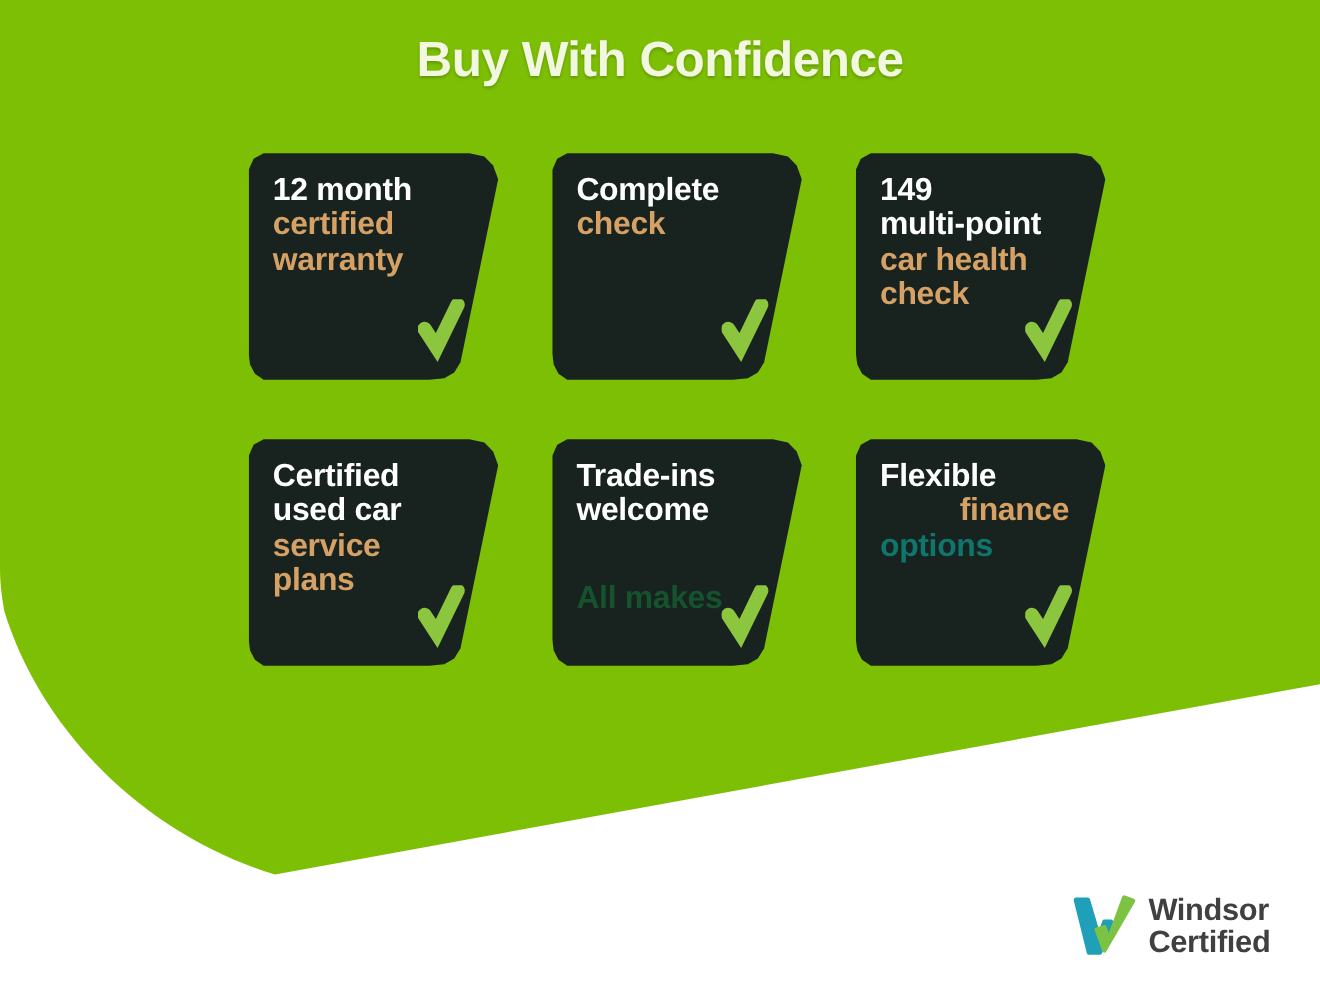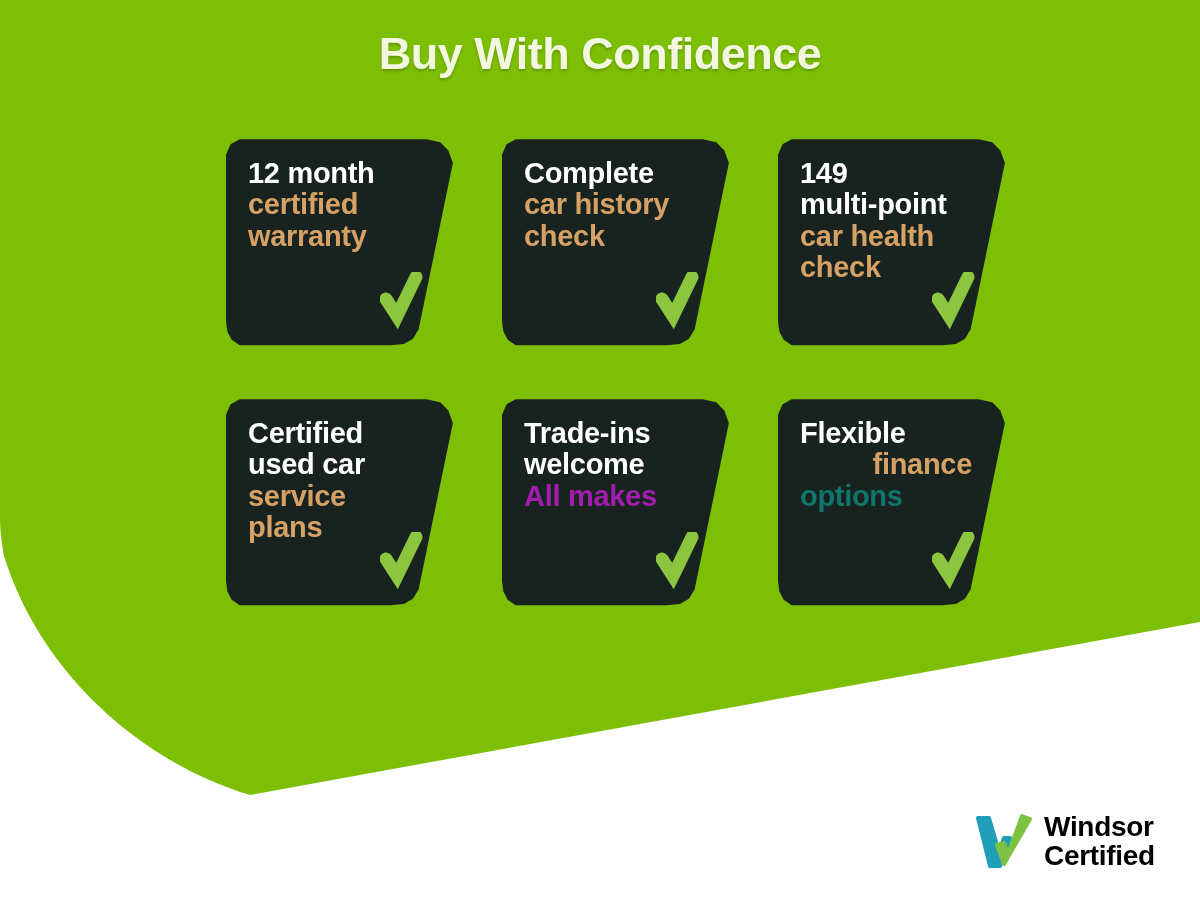--- a/index.html
+++ b/index.html
@@ -147,21 +147,20 @@
         </div>
         <svg class="tick" viewBox="0 0 50 62" aria-hidden="true">
           <path d="M 6,27 L 17,44 L 36,5" fill="none" stroke="#8cc63f" stroke-width="13" stroke-linecap="round" stroke-linejoin="miter"></path>
         </svg>
       </div>
 
       <div class="card">
         <div class="card-bg" style="background: rgb(24, 35, 31);"></div>
         <div class="card-text">
           <span class="line-white" style="color: rgb(255, 255, 255);">Complete</span>
-          <span class="line-tan" style="color: rgb(214, 161, 101);">car history</span>
           <span class="line-tan" style="color: rgb(214, 161, 101);">check</span>
         </div>
         <svg class="tick" viewBox="0 0 50 62" aria-hidden="true">
           <path d="M 6,27 L 17,44 L 36,5" fill="none" stroke="#8cc63f" stroke-width="13" stroke-linecap="round" stroke-linejoin="miter"></path>
         </svg>
       </div>
 
       <div class="card">
         <div class="card-bg" style="background: rgb(24, 35, 31);"></div>
         <div class="card-text">
@@ -190,21 +189,21 @@
         <svg class="tick" viewBox="0 0 50 62" aria-hidden="true">
           <path d="M 6,27 L 17,44 L 36,5" fill="none" stroke="#8cc63f" stroke-width="13" stroke-linecap="round" stroke-linejoin="miter"></path>
         </svg>
       </div>
 
       <div class="card">
         <div class="card-bg" style="background: rgb(24, 35, 31);"></div>
         <div class="card-text">
           <span class="line-white" style="color: rgb(255, 255, 255);">Trade-ins</span>
           <span class="line-white" style="color: rgb(255, 255, 255);">welcome</span>
-          <span class="line-tan" style="color: #a21caf;">All makes</span>
+          <span class="line-tan" style="color: #14532d; margin-top: 48px;">All makes</span>
         </div>
         <svg class="tick" viewBox="0 0 50 62" aria-hidden="true">
           <path d="M 6,27 L 17,44 L 36,5" fill="none" stroke="#8cc63f" stroke-width="13" stroke-linecap="round" stroke-linejoin="miter"></path>
         </svg>
       </div>
 
       <div class="card">
         <div class="card-bg" style="background: rgb(24, 35, 31);"></div>
         <div class="card-text">
           <span class="line-white" style="color: rgb(255, 255, 255);">Flexible</span>
@@ -217,19 +216,19 @@
       </div>
 
     </div>
   </div>
 
   <div class="logo">
     <svg class="logo-mark" viewBox="0 0 62 58" aria-hidden="true">
       <path d="M 5,6 L 16,6 L 26,40 L 31,26 L 37,26 L 27,54 L 17,54 Z" fill="#1f9fb8" stroke="#1f9fb8" stroke-width="4" stroke-linejoin="round"></path>
       <path d="M 31,52 L 24,33 L 31,31 L 35,42 L 49,4 L 57,7 Z" fill="#7cc243" stroke="#7cc243" stroke-width="4" stroke-linejoin="round"></path>
     </svg>
-    <div class="logo-words" style="color: #000000;">
+    <div class="logo-words" style="color: #404040;">
       <span>Windsor</span>
       <span>Certified</span>
     </div>
   </div>
 
 </div>
 
 </body></html>

